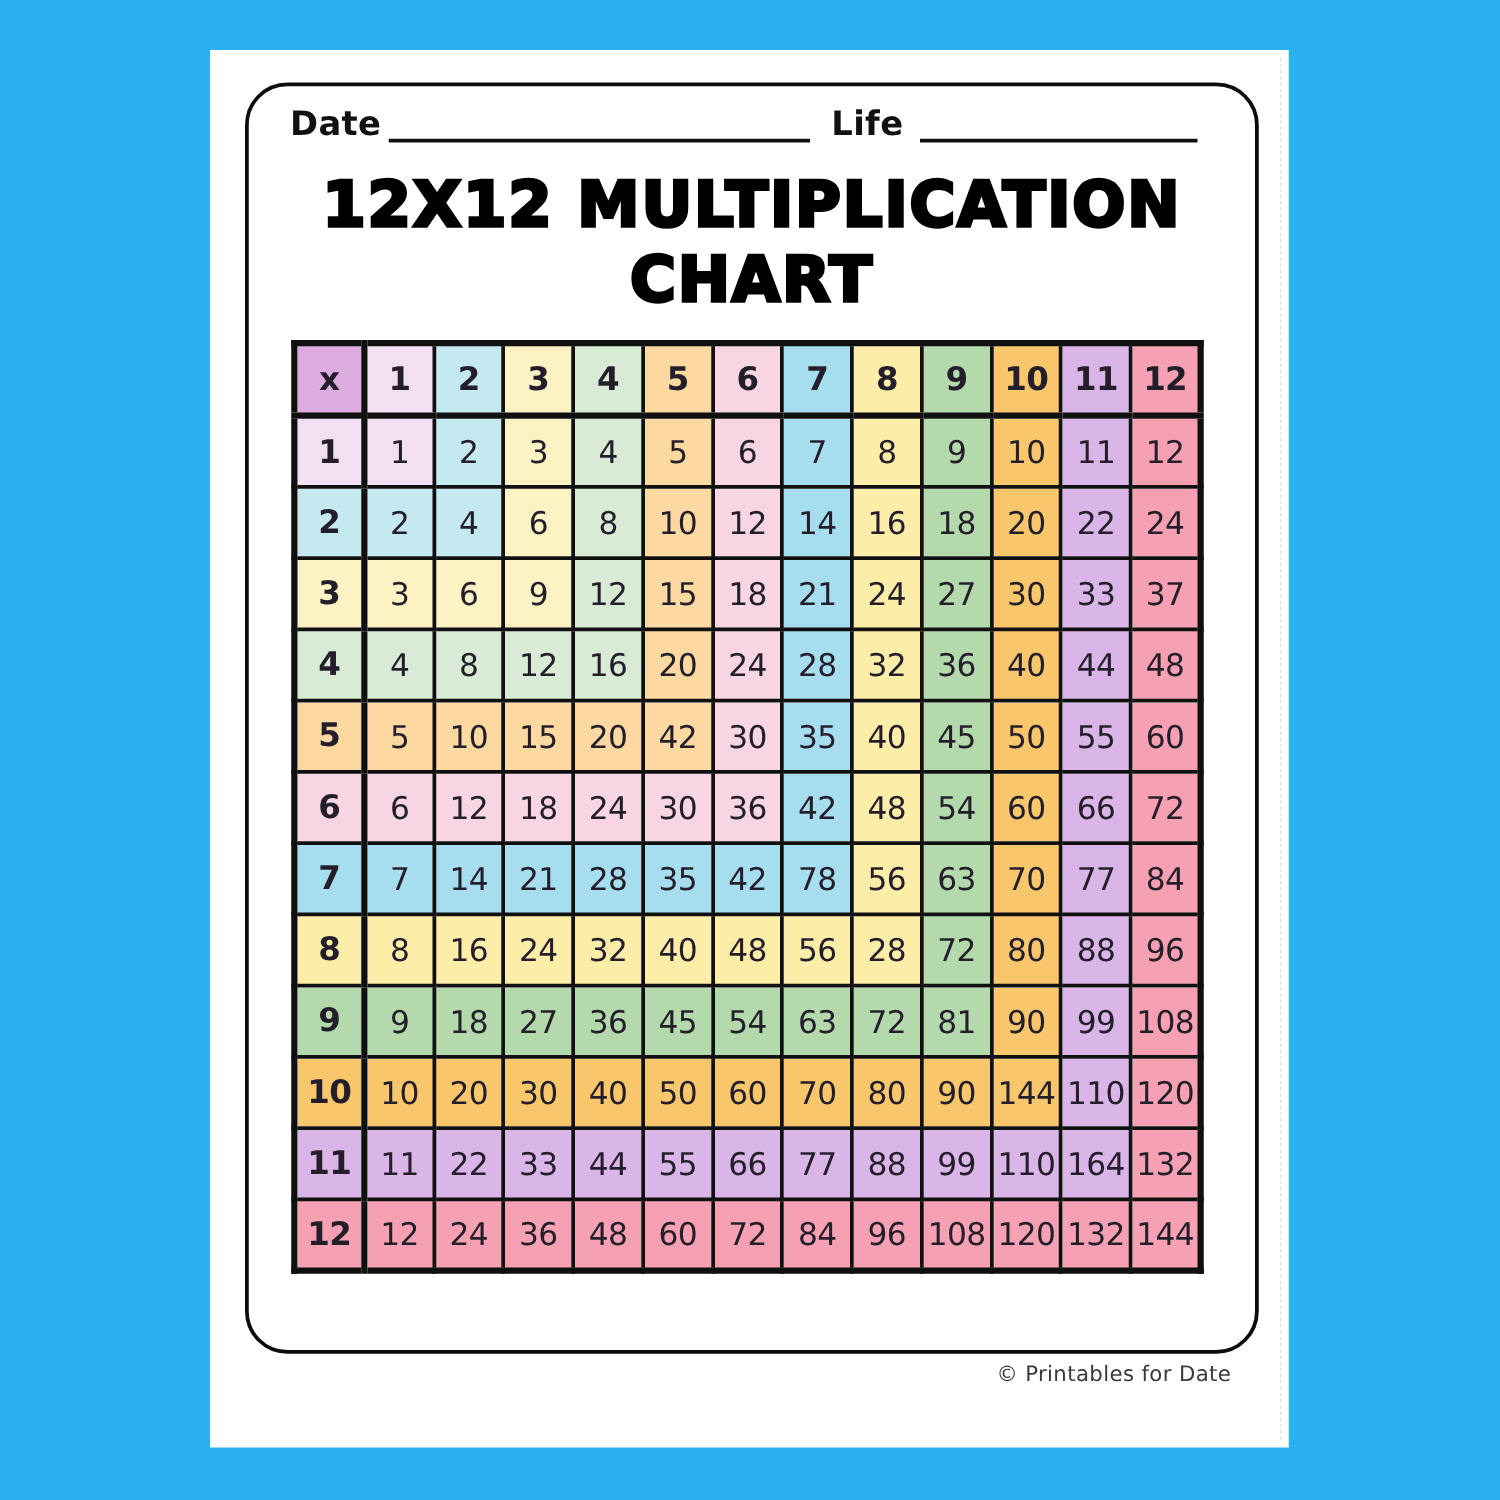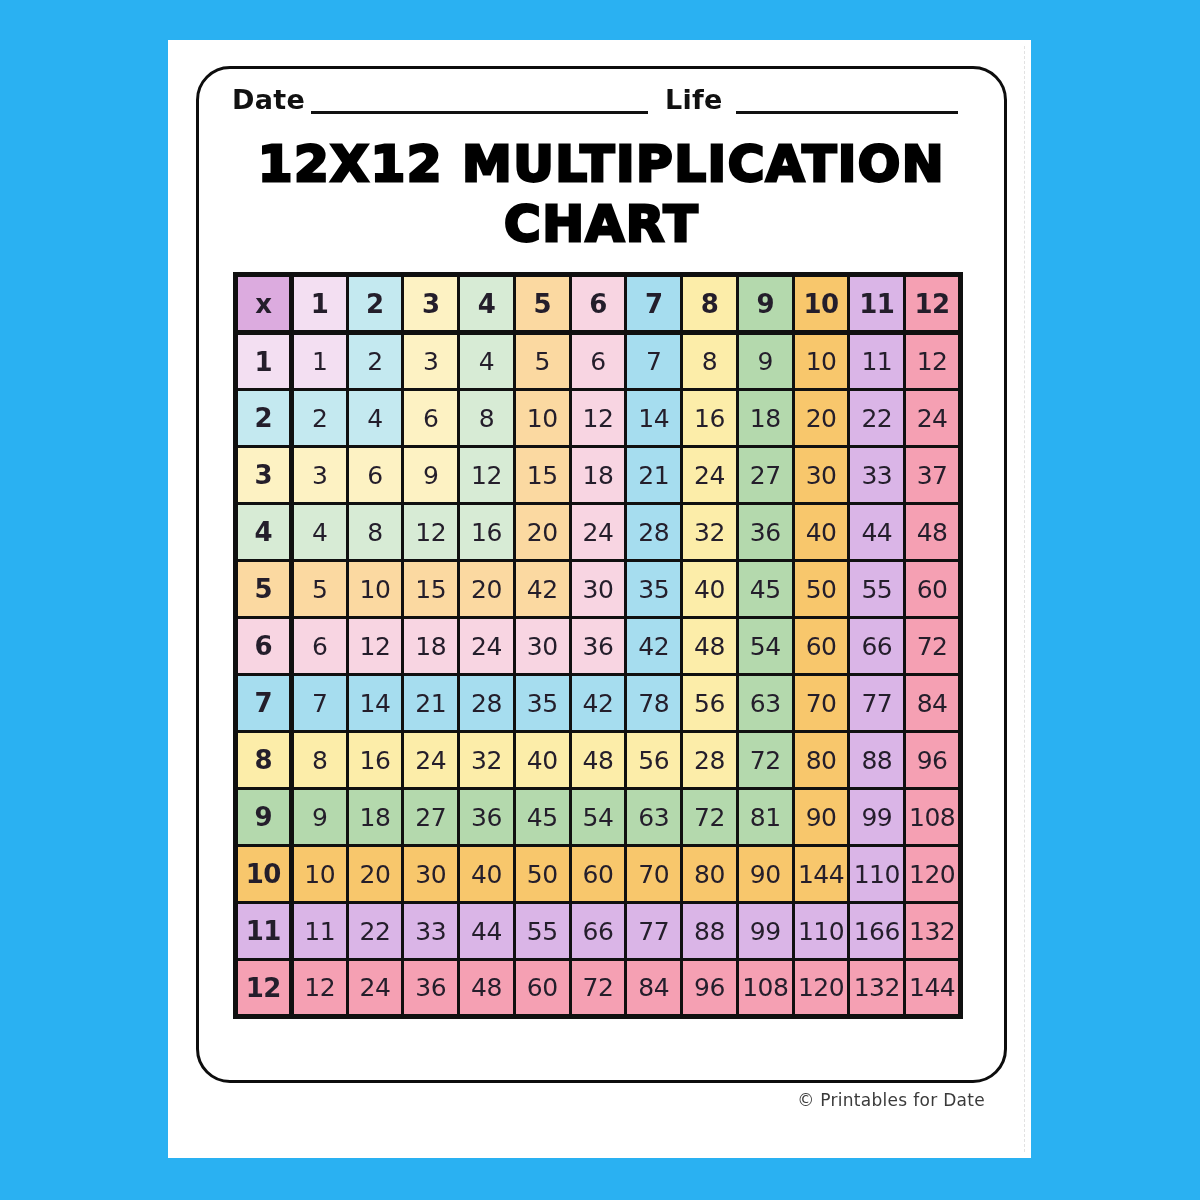--- a/index.html
+++ b/index.html
@@ -294,21 +294,21 @@
           <td style="background: rgb(218, 181, 231);">11</td>
           <td style="background: rgb(218, 181, 231);">22</td>
           <td style="background: rgb(218, 181, 231);">33</td>
           <td style="background: rgb(218, 181, 231);">44</td>
           <td style="background: rgb(218, 181, 231);">55</td>
           <td style="background: rgb(218, 181, 231);">66</td>
           <td style="background: rgb(218, 181, 231);">77</td>
           <td style="background: rgb(218, 181, 231);">88</td>
           <td style="background: rgb(218, 181, 231);">99</td>
           <td style="background: rgb(218, 181, 231);">110</td>
-          <td style="background: rgb(218, 181, 231);">166</td>
+          <td style="background: rgb(218, 181, 231);">164</td>
           <td style="background: rgb(245, 160, 179);">132</td>
         </tr>
         <tr>
           <td style="background: rgb(245, 160, 179);">12</td>
           <td style="background: rgb(245, 160, 179);">12</td>
           <td style="background: rgb(245, 160, 179);">24</td>
           <td style="background: rgb(245, 160, 179);">36</td>
           <td style="background: rgb(245, 160, 179);">48</td>
           <td style="background: rgb(245, 160, 179);">60</td>
           <td style="background: rgb(245, 160, 179);">72</td>

